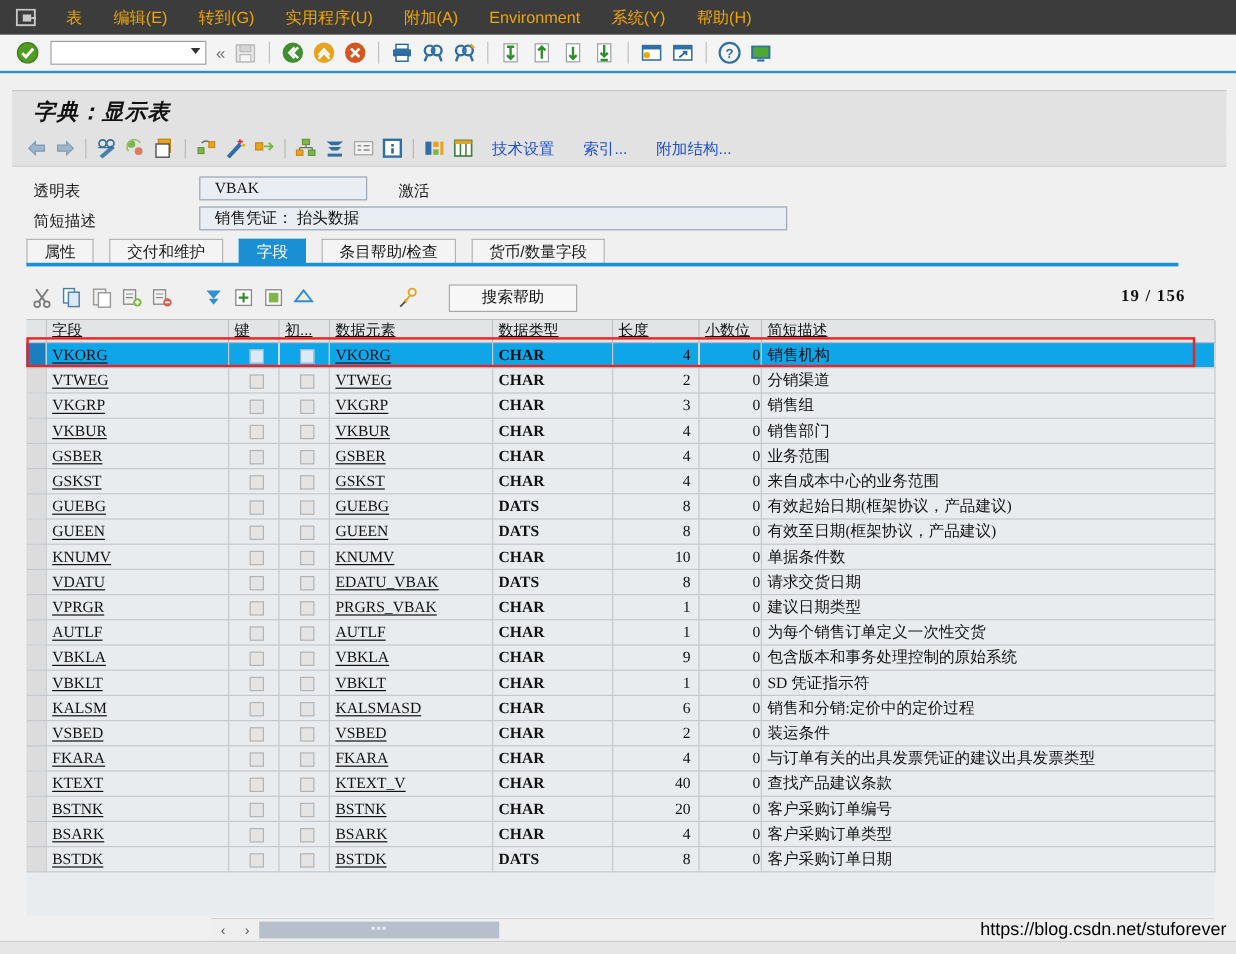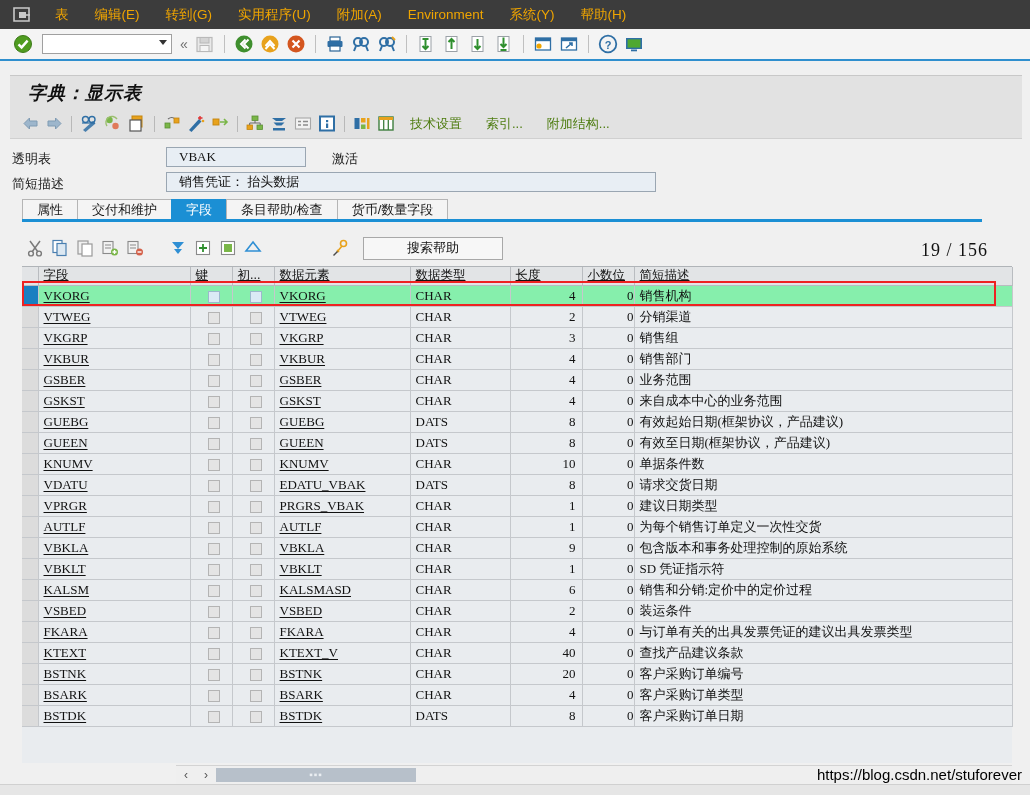--- a/index.html
+++ b/index.html
@@ -71,39 +71,39 @@
   
   .toolbar2 {
     position: absolute; left: 10px; top: 109px; width: 1012px; height: 30px;
     background: #e2e2e2; display: flex; align-items: center; padding-left: 8px;
     border-bottom: 1px solid #d0d0d0;
   }
   .tb2-icon { width: 24px; height: 22px; display: flex; align-items: center;
               justify-content: center; cursor: default; }
   .tb2-sep { width: 1px; height: 16px; background: #b8b8b8; margin: 0 5px; }
   .tb2-text {
-    font-size: 13px; color: #4d7c0f; padding: 0 12px; line-height: 22px;
+    font-size: 13px; color: #1d4ed8; padding: 0 12px; line-height: 22px;
     white-space: nowrap; cursor: default;
   }
 
   
   .formarea { position: absolute; left: 0; top: 143px; width: 1030px; height: 52px; background: #f0f0f0; }
   .frow { position: absolute; height: 20px; display: flex; align-items: center; }
-  .flabel { font-size: 13px; color: #1a1a1a; white-space: nowrap; }
+  .flabel { font-size: 13px; color: #1a1a1a; white-space: nowrap; margin-left: 16px; }
   .finput {
     height: 20px; background: #e8eef4; border: 1px solid #9aa6b2;
     font-size: 13px; color: #111; display: flex; align-items: center;
     padding-left: 12px; font-family: "Liberation Serif", serif;
   }
   .fstatic { font-size: 13px; color: #1a1a1a; white-space: nowrap; }
 
   
   .tabstrip {
     position: absolute; left: 22px; top: 198px; width: 960px; height: 22px;
-    display: flex; align-items: flex-end;
+    display: flex; align-items: flex-end; gap: 14px;
   }
   .tab {
     height: 21px; background: #f4f4f4; border: 1px solid #b5b5b5; border-bottom: none;
     font-size: 13px; color: #1a1a1a; display: flex; align-items: center;
     justify-content: center; padding: 0 14px; margin-right: -1px; cursor: default;
     white-space: nowrap;
   }
   .tab.active { background: #1b8fd4; color: #ffffff; border-color: #1b8fd4; }
   .tab-underline {
     position: absolute; left: 22px; top: 219px; width: 960px; height: 3px; background: #1b8fd4;
@@ -118,22 +118,22 @@
              justify-content: center; border: 1px solid transparent; cursor: default; }
   .gb-gap { width: 18px; }
   .gb-gap-lg { width: 62px; }
   .gb-btn {
     height: 23px; border: 1px solid #a8a8a8; background: #f7f7f7;
     font-size: 13px; color: #111; display: flex; align-items: center;
     justify-content: center; padding: 0 20px; cursor: default; white-space: nowrap;
   }
   .gb-btn.disabled { color: #a6a6a6; background: #eeeeee; border-color: #cccccc; }
   .counter {
-    position: absolute; right: 42px; top: 240px; font-size: 18px; color: #111;
-    font-family: "Liberation Serif", serif; letter-spacing: 1px;
+    position: absolute; right: 42px; top: 240px; font-size: 14px; color: #111;
+    font-family: "Liberation Serif", serif; letter-spacing: 1px; font-weight: bold;
   }
 
   
   .tablewrap {
     position: absolute; left: 22px; top: 266px; width: 990px; height: 497px;
     background: #e9ecef; border-top: 1px solid #b0b4b8;
   }
   table.grid { border-collapse: collapse; width: 990px; table-layout: fixed; }
   table.grid th {
     height: 18px; background: #e2e4e6; font-size: 12.5px; font-weight: normal;
@@ -141,28 +141,28 @@
     border-bottom: 1px solid #b9bcc0; white-space: nowrap; position: relative;
   }
   table.grid th .hd { text-decoration: underline; text-underline-offset: 1px; }
   table.grid td {
     height: 21px; font-size: 13px; color: #111; padding: 0 0 0 5px;
     border-right: 1px solid #c5c8cc; border-bottom: 1px solid #c5c8cc;
     white-space: nowrap; overflow: hidden;
     font-family: "Liberation Serif", "DejaVu Serif", serif;
   }
   table.grid tr { background: #e9ecef; }
-  table.grid tr.sel { background: #86efac; margin-top: 16px; }
+  table.grid tr.sel { background: #0ea5e9; margin-top: 16px; }
   .c-sel { width: 16px; padding: 0 !important; background: #dcdcdc; border-right: 1px solid #b9bcc0; }
   tr.sel .c-sel { background: #1a7fc1; }
   .c-field { width: 152px; }
   .c-key   { width: 42px; text-align: center; }
   .c-init  { width: 42px; text-align: center; }
   .c-dtel  { width: 136px; }
-  .c-type  { width: 100px; }
+  .c-type  { width: 100px; font-weight: bold; }
   .c-len   { width: 72px; text-align: right; padding-right: 6px !important; }
   .c-dec   { width: 52px; text-align: right; padding-right: 0 !important; }
   .c-desc  { width: 378px; font-family: "Liberation Sans", sans-serif; font-size: 12.5px; }
   .lnk { text-decoration: underline; text-underline-offset: 2px; }
   .cbx {
     display: inline-block; width: 12px; height: 12px; background: #e4e4e4;
     border: 1px solid #b4b4b4; vertical-align: middle;
   }
   tr.sel .cbx { background: #dbeaf5; border-color: #9cb8cc; }
 
@@ -537,21 +537,21 @@
       </svg>
     </div>
     <div class="gb-gap-lg"></div>
     <div class="gb-icon">
       <svg width="18" height="18" viewBox="0 0 18 18">
         <circle cx="12.5" cy="4.5" r="3" fill="none" stroke="#e8a21c" stroke-width="1.6"></circle>
         <path d="M11 7 L6 13 M6 11 L8 13" stroke="#e8a21c" stroke-width="1.6"></path>
         <path d="M2 16 L6 12 L7 13 L3 17 Z" fill="#4a4a4a"></path>
       </svg>
     </div>
-    <div class="gb-btn" style="margin-left:11px; width:140px;">搜索帮助</div>
+    <div class="gb-btn" style="margin-left:22px; width:107px;">搜索帮助</div>
   </div>
   <div class="counter">19 / 156</div>
 
   <div class="tablewrap">
     <table class="grid">
       <thead>
         <tr>
           <th class="c-sel"></th>
           <th class="c-field"><span class="hd">字段</span></th>
           <th class="c-key"><span class="hd">键</span></th>

